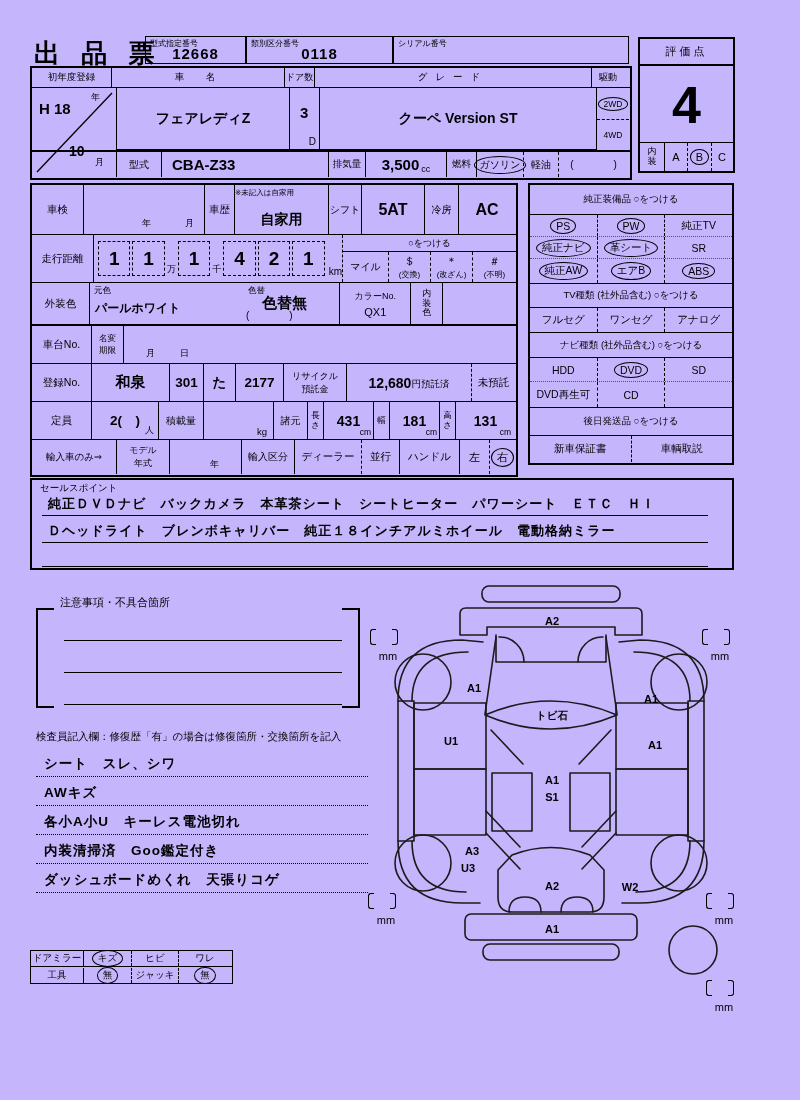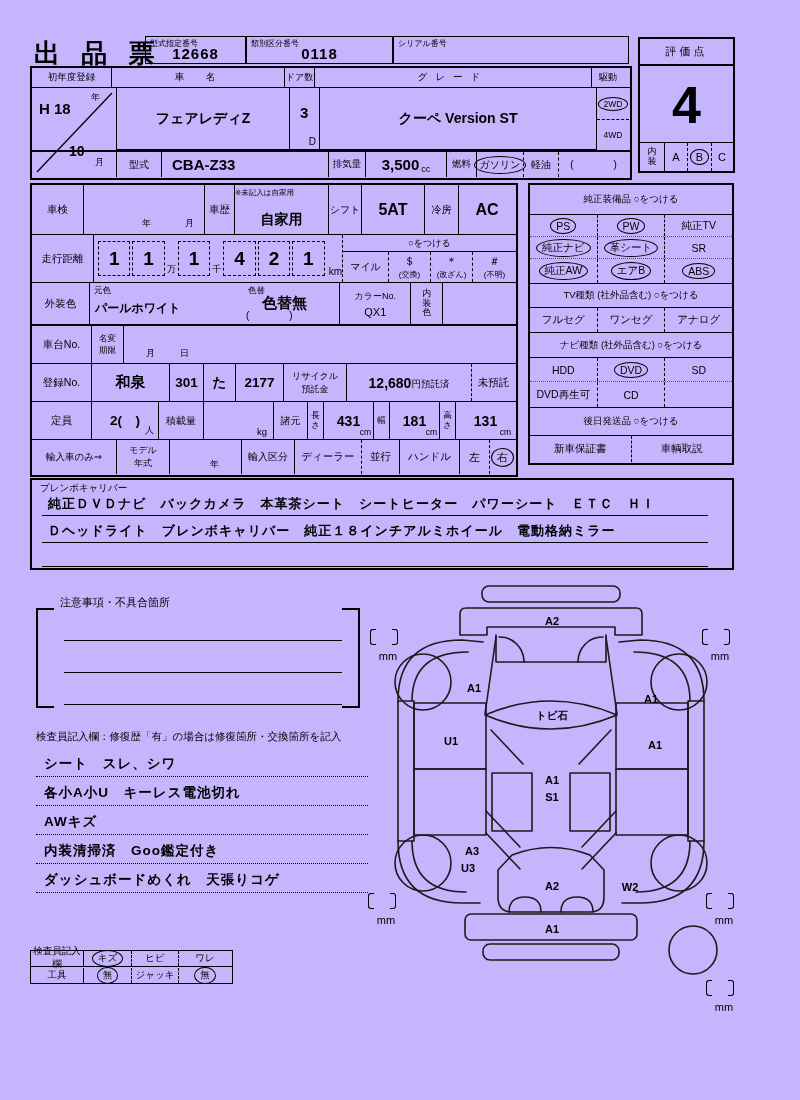--- a/index.html
+++ b/index.html
@@ -354,45 +354,45 @@
       <span class="rp-cell">
           <span>新車保証書</span>
         </span>
       <span class="rp-cell">
           <span>車輌取説</span>
         </span>
     </div>
   </div>
 
   <div class="abs bd2" style="left:30px;top:478px;width:704px;height:92px">
-    <span class="abs" style="top:2px;left:8px;font-size:9.5px">ブレンボキャリバー</span>
+    <span class="abs" style="top:2px;left:8px;font-size:9.5px">セールスポイント</span>
     <div class="sales-line" style="top:13px;height:23px">純正ＤＶＤナビ　バックカメラ　本革茶シート　シートヒーター　パワーシート　ＥＴＣ　ＨＩ</div>
     <div class="sales-line" style="top:41px;height:22px">Ｄヘッドライト　ブレンボキャリバー　純正１８インチアルミホイール　電動格納ミラー</div>
     <div class="sales-line" style="top:67px;height:20px"></div>
   </div>
 
   <div class="abs" style="left:60px;top:595px;font-size:11px">注意事項・不具合箇所</div>
   <div class="abs" style="left:36px;top:608px;width:18px;height:100px;border-left:2px solid #000;border-top:2px solid #000;border-bottom:2px solid #000"></div>
   <div class="abs" style="left:342px;top:608px;width:18px;height:100px;border-right:2px solid #000;border-top:2px solid #000;border-bottom:2px solid #000"></div>
   <div class="abs" style="left:64px;top:640px;width:278px;border-bottom:1.4px solid #000"></div>
   <div class="abs" style="left:64px;top:672px;width:278px;border-bottom:1.4px solid #000"></div>
   <div class="abs" style="left:64px;top:704px;width:278px;border-bottom:1.4px solid #000"></div>
 
   <div class="abs" style="left:36px;top:730px;font-size:10.5px">検査員記入欄：修復歴「有」の場合は修復箇所・交換箇所を記入</div>
   <div class="abs" style="left:36px;top:748px;width:332px">
     <div class="note-line">シート　スレ、シワ</div>
+    <div class="note-line">AWキズ</div>
     <div class="note-line">各小A小U　キーレス電池切れ</div>
-    <div class="note-line">AWキズ</div>
     <div class="note-line">内装清掃済　Goo鑑定付き</div>
     <div class="note-line">ダッシュボードめくれ　天張りコゲ</div>
   </div>
 
   <div class="abs bd" style="left:30px;top:950px;width:203px;height:34px">
     <div class="row" style="top:0;height:15.5px;border-bottom:1px solid #000">
-      <div class="cell br" style="width:53px;font-size:9.5px">検査員記入欄</div>
+      <div class="cell br" style="width:53px;font-size:9.5px">ドアミラー</div>
       <div class="cell brd" style="width:48px">
           <span style="font-size:9.5px" class="circ">キズ</span>
         </div>
       <div class="cell brd" style="width:47px;font-size:9.5px">ヒビ</div>
       <div class="cell" style="width:52px;font-size:9.5px">ワレ</div>
     </div>
     <div class="row" style="top:16.5px;height:15.5px">
       <div class="cell br" style="width:53px;font-size:9.5px">工具</div>
       <div class="cell brd" style="width:48px">
           <span style="font-size:9.5px" class="circ">無</span>

